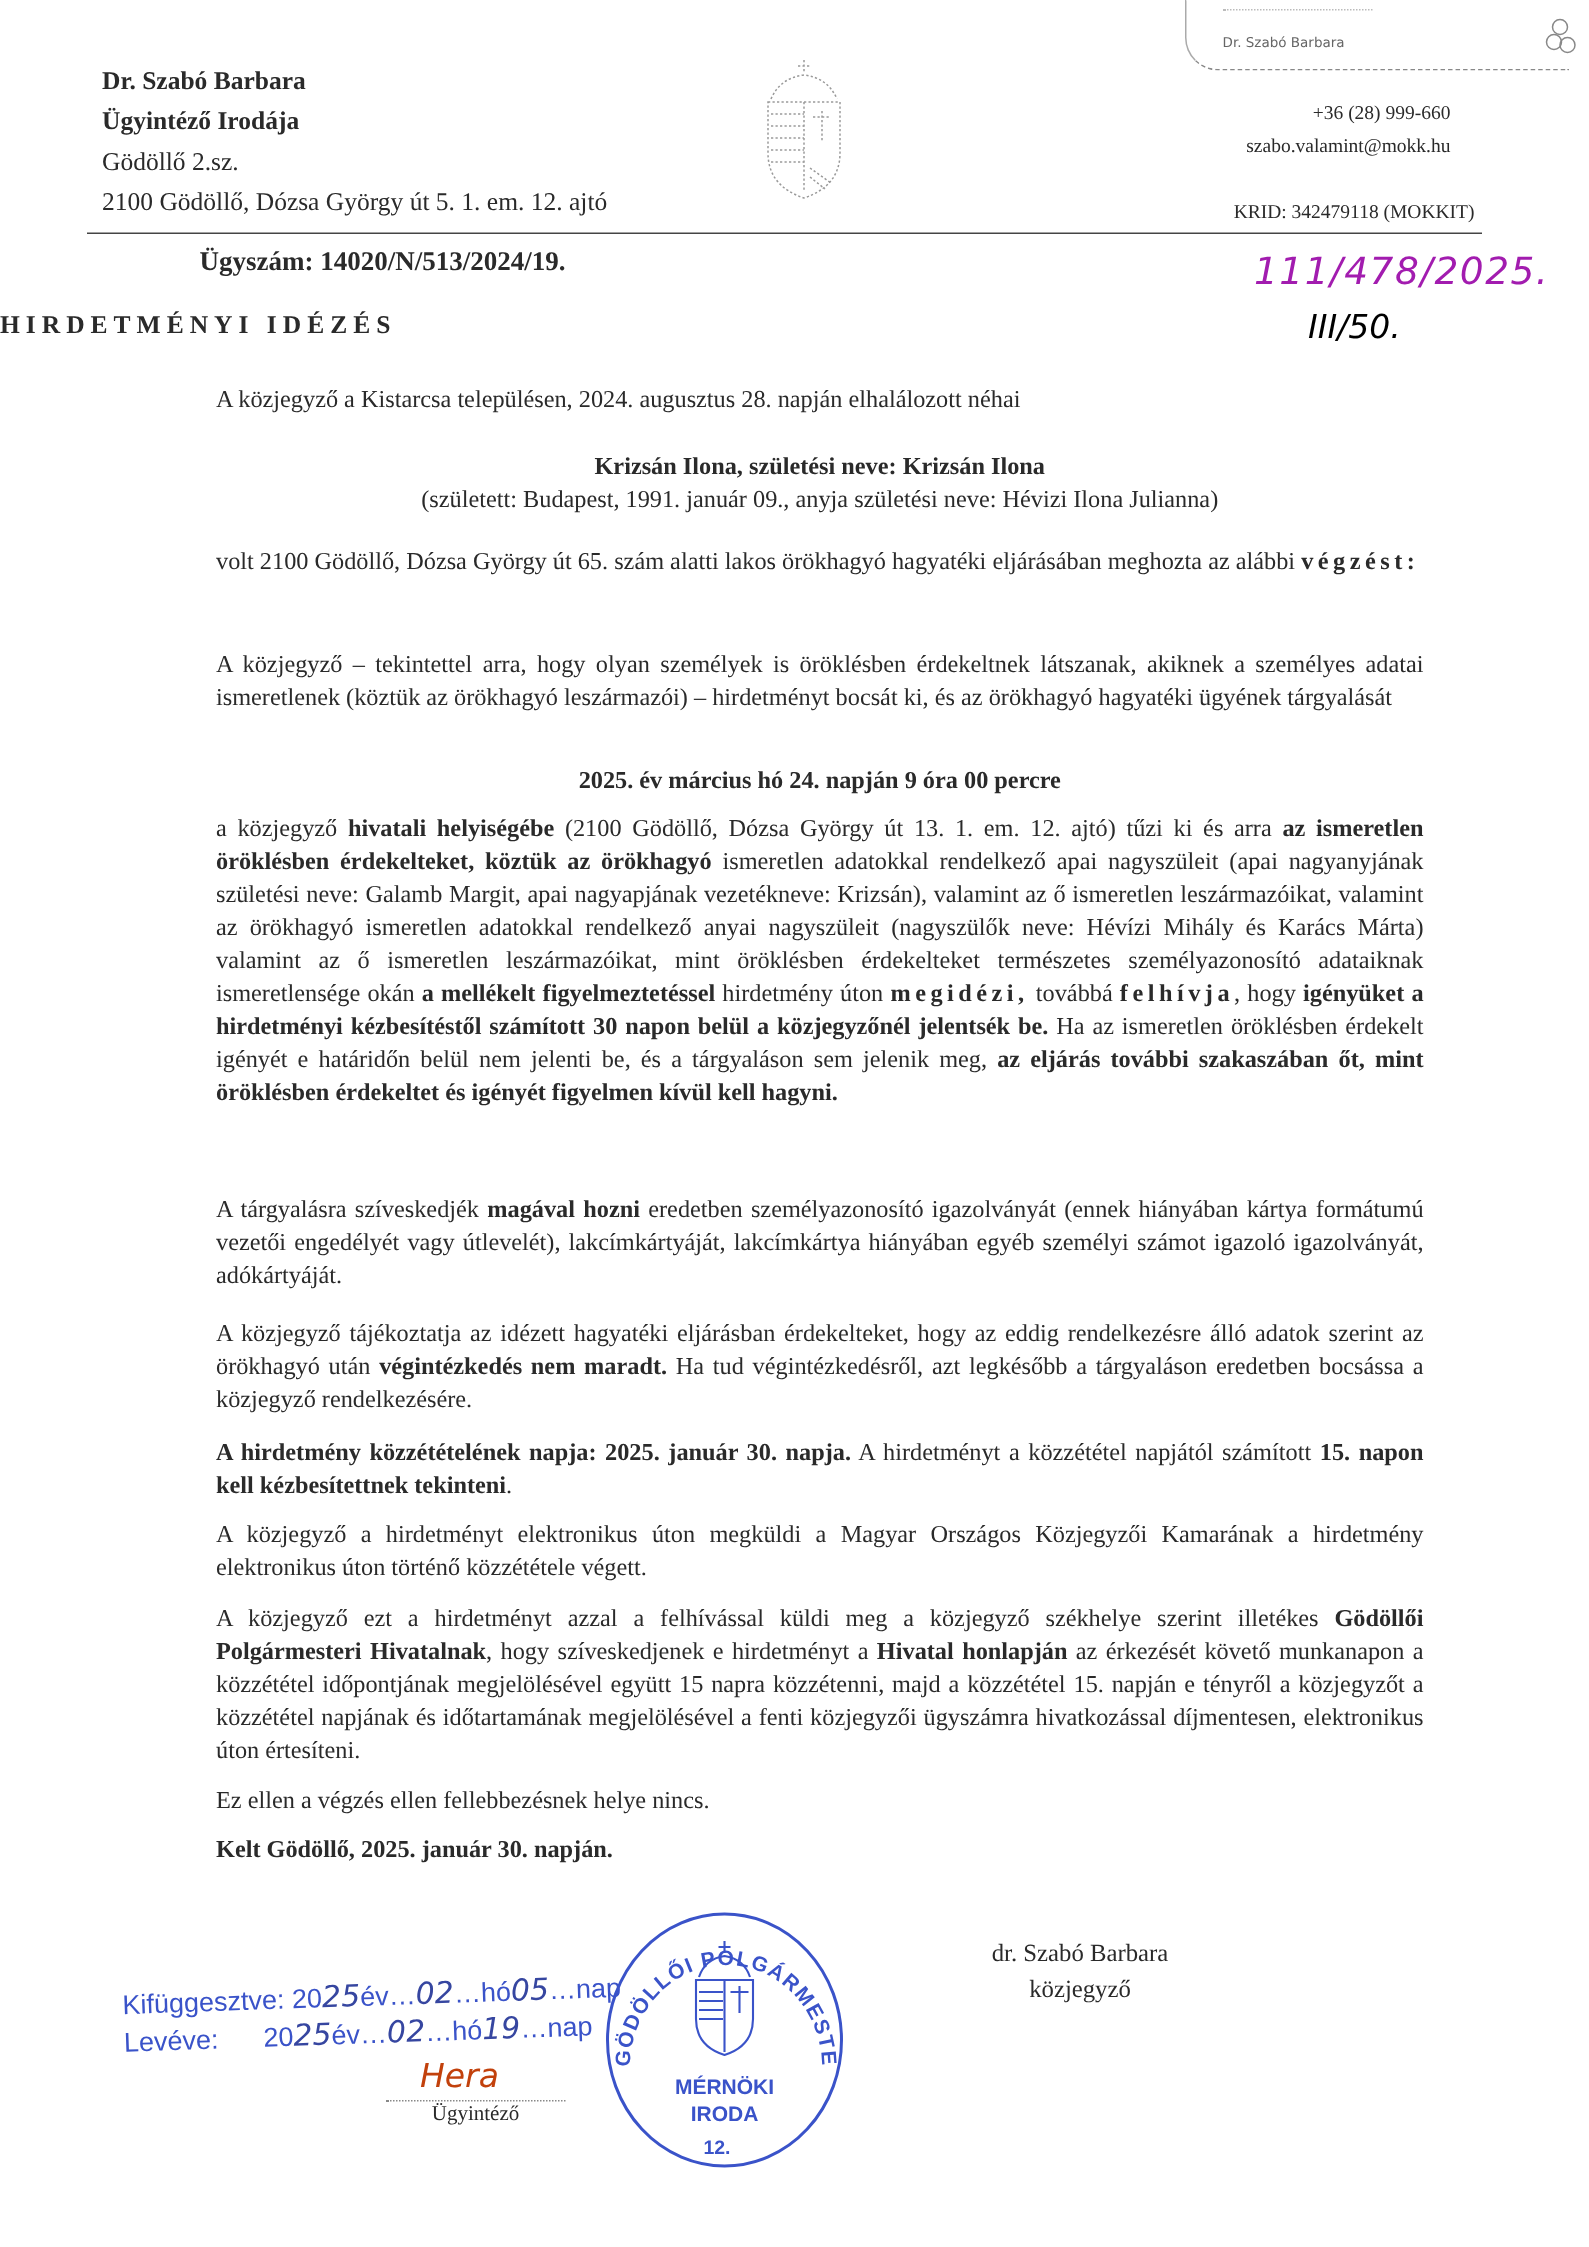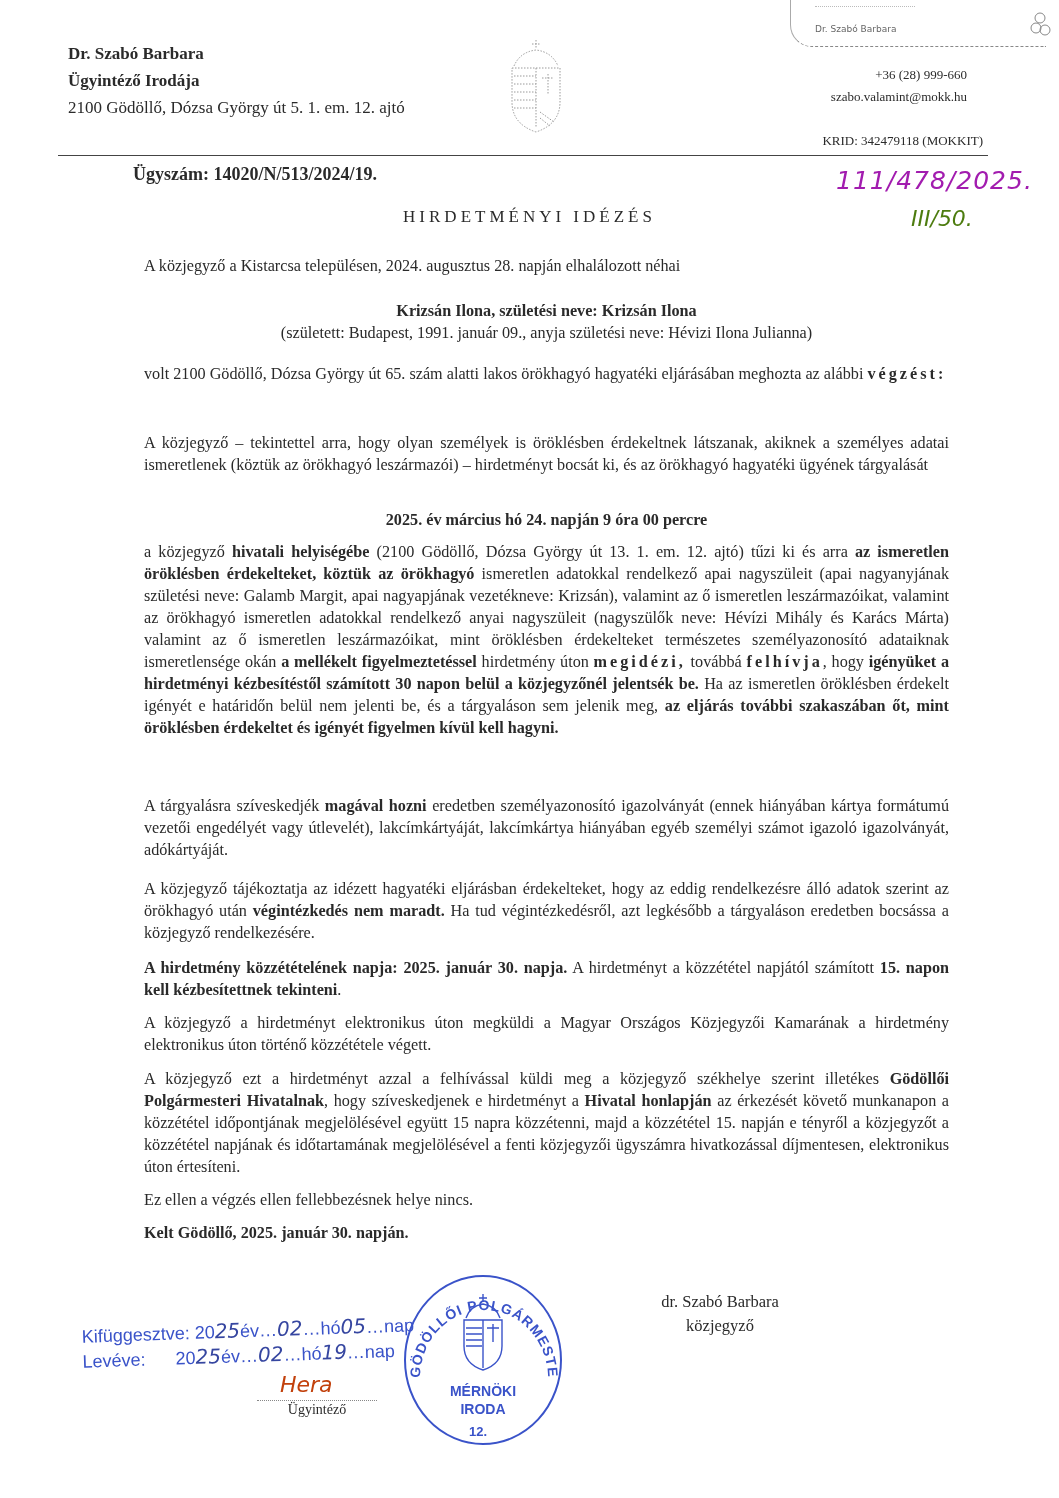--- a/index.html
+++ b/index.html
@@ -12,41 +12,42 @@
   .sigbox { left: 790px; top: 0px; width: 255px; height: 46px; border-bottom: 1px dashed #888;
             border-left: 1px solid #aaa; border-bottom-left-radius: 22px; }
   .sigbox .nm { position: absolute; left: 24px; top: 24px; font-family: "DejaVu Sans", sans-serif; font-size: 9px; color: #666; }
   .sigbox .faint { position: absolute; left: 24px; top: 6px; width: 100px; height: 4px; border-top: 1px dotted #bbb; }
   .sigbox .seal { position: absolute; right: -8px; top: 10px; width: 28px; height: 30px; }
   .hdr-right { right: 92px; top: 64px; text-align: right; font-size: 13px; line-height: 22px; }
   .krid { right: 76px; top: 133px; font-size: 13px; }
   .rule { left: 58px; top: 155px; width: 930px; height: 0; border-top: 1.5px solid #444; }
   .ugyszam { left: 133px; top: 164px; font-size: 18px; font-weight: bold; }
   .hand1 { left: 836px; top: 166px; font-family: "DejaVu Sans", sans-serif; font-size: 25px; color: #a21caf; font-style: italic; letter-spacing: 1px; }
-  .hand2 { left: 872px; top: 206px; font-family: "DejaVu Sans", sans-serif; font-size: 22px; color: #4d7c0f; font-style: italic; margin-left: 39px; }
-  .title { left: 0; width: 1059px; text-align: center; top: 207px; font-size: 17px; letter-spacing: 4px; }
+  .hand2 { left: 872px; top: 206px; font-family: "DejaVu Sans", sans-serif; font-size: 22px; color: #000000; font-style: italic; }
+  .title { left: 0; width: 1059px; text-align: left; top: 207px; font-size: 17px; letter-spacing: 4px; font-weight: bold; }
   .body { left: 144px; width: 805px; font-size: 16.2px; line-height: 22px; text-align: justify; }
   .center { text-align: center; }
   .b { font-weight: bold; }
   .sp { letter-spacing: 3px; font-weight: bold; }
   .stamp-blue { color: #3a53c9; font-family: "Liberation Sans", "DejaVu Sans", sans-serif; }
   .kif { left: 82px; top: 1318px; font-size: 18px; line-height: 24px; transform: rotate(-2deg); }
   .kif .row { white-space: nowrap; }
   .kif .hw { color: #3646a0; font-family: "DejaVu Sans", sans-serif; font-style: italic; font-size: 20px; }
   .ugyint { left: 257px; top: 1400px; font-size: 14px; border-top: 1px dotted #888; padding-top: 1px; width: 120px; text-align: center; }
   .sigmark { left: 280px; top: 1372px; font-family: "DejaVu Sans", sans-serif; font-style: italic; font-size: 22px; color: #c2410c; }
   .round-stamp { left: 398px; top: 1268px; width: 170px; height: 180px; }
   .signer { left: 640px; top: 1290px; font-size: 16.5px; line-height: 24px; text-align: center; width: 160px; }
 </style>
 </head>
 <body>
 
 <div class="abs hdr-left">
   <div class="b">Dr. Szabó Barbara</div>
   <div class="b">Ügyintéző Irodája</div>
+  <div>Gödöllő 2.sz.</div>
   <div>2100 Gödöllő, Dózsa György út 5. 1. em. 12. ajtó</div>
 </div>
 
 <svg class="abs crest" viewBox="0 0 72 100">
   <g fill="none" stroke="#9a9a9a" stroke-width="1" stroke-dasharray="1.5 1.5">
     <path d="M36 4 v8 M32 8 h8"></path>
     <path d="M14 30 Q20 16 36 14 Q52 16 58 30"></path>
     <path d="M12 32 h48 v34 Q60 88 36 96 Q12 88 12 66 Z"></path>
     <path d="M36 32 v60"></path>
     <path d="M14 40 h22 M14 48 h22 M14 56 h22 M14 64 h22 M14 72 h22"></path>

